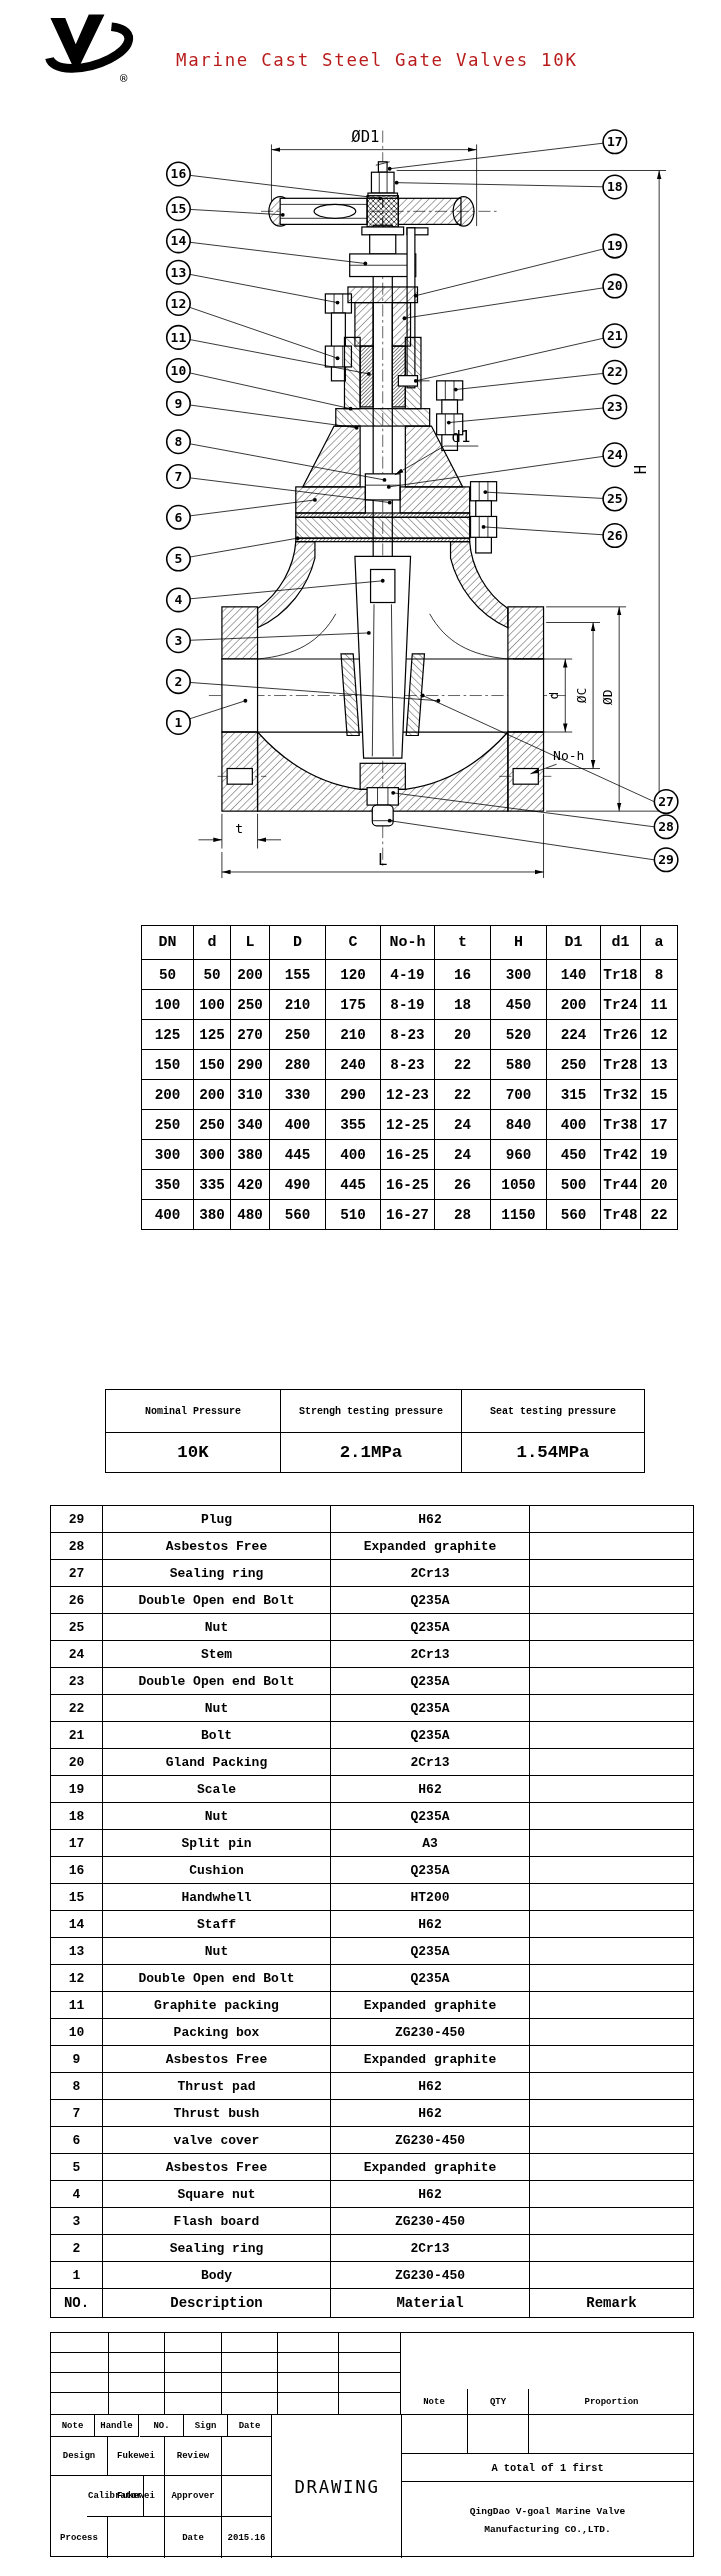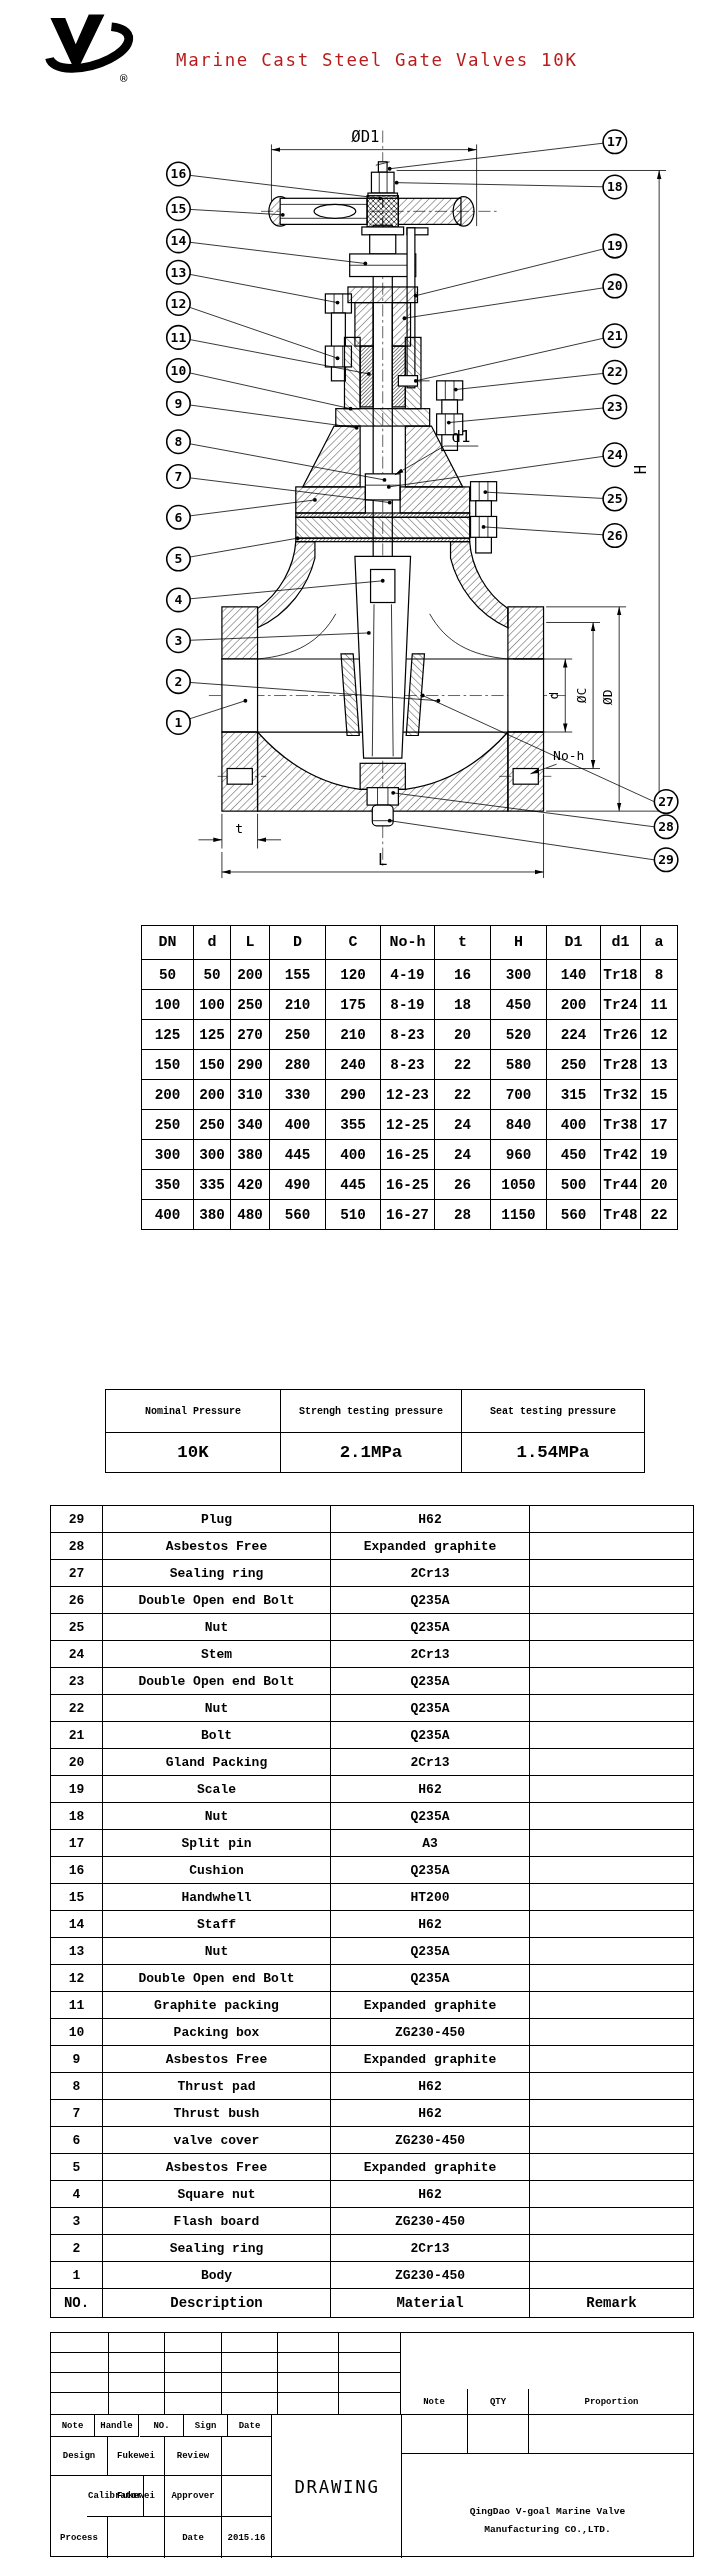--- a/index.html
+++ b/index.html
@@ -846,20 +846,21 @@
     <div class="c" style="left:171px;top:184px;width:50px;height:41px;border-bottom:none;">2015.16</div>
 
     <div class="c" style="left:222px;top:82px;width:129px;height:143px;border-bottom:none;font-family:'DejaVu Sans Mono',monospace;font-weight:normal;font-size:17.4px;letter-spacing:1.7px;">DRAWING</div>
 
     <div class="c" style="left:350px;top:56px;width:67px;height:26px;">Note</div>
     <div class="c" style="left:417px;top:56px;width:61px;height:26px;">QTY</div>
     <div class="c" style="left:478px;top:56px;width:165px;height:26px;border-right:none;">Proportion</div>
     <div class="c" style="left:350px;top:82px;width:67px;height:39px;"></div>
     <div class="c" style="left:417px;top:82px;width:61px;height:39px;"></div>
     <div class="c" style="left:478px;top:82px;width:165px;height:39px;border-right:none;"></div>
+    <div class="c" style="left:350px;top:121px;width:293px;height:28px;border-right:none;font-size:10.4px;">A total of 1 first</div>
     <div style="left:350px;top:149px;width:293px;height:77px;border-right:none;display:flex;flex-direction:column;align-items:center;justify-content:center;font-size:9.6px;line-height:1.8;">
       <span style="position:static;">QingDao V-goal Marine Valve</span>
       <span style="position:static;">Manufacturing CO.,LTD.</span>
     </div>
   </div>
 
 </div>
 
 
 </body></html>

